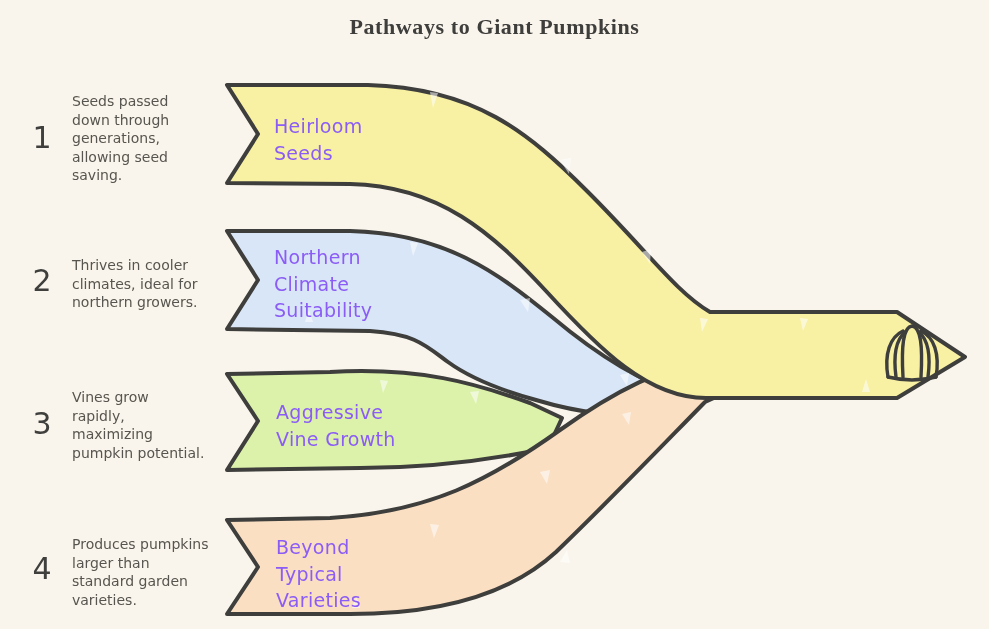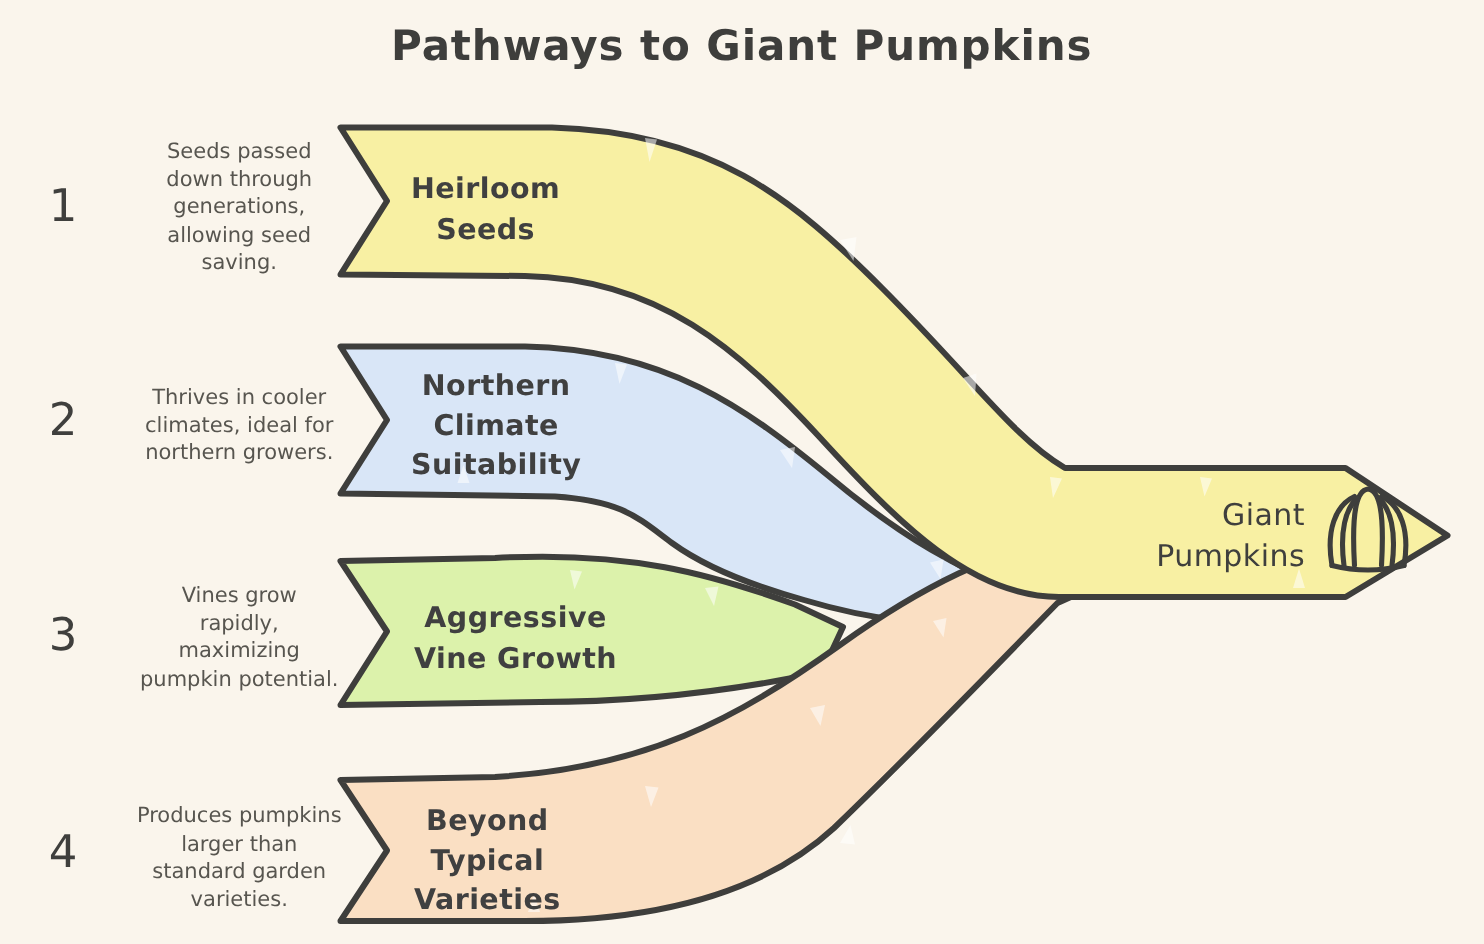--- a/index.html
+++ b/index.html
@@ -8,35 +8,35 @@
     font-family:"DejaVu Sans","Liberation Sans",sans-serif;
     color:#3f3f3d;
   }
   #stage{
     position:relative;
     width:989px;height:629px;
     background:#faf5ec;
     overflow:hidden;
   }
   #flow-svg{position:absolute;left:0;top:0;}
-  .abs{position:absolute;text-align:center;}
+  .abs{position:absolute;}
   .title{
     width:989px;text-align:center;top:14px;left:0;
-    font-size:28px;font-weight:bold;letter-spacing:.6px;color:#3e3e3c;
+    font-size:22px;font-weight:bold;letter-spacing:.6px;color:#3e3e3c;font-family:Liberation Serif, serif;
   }
   .step-number{
     font-size:30px;font-weight:500;color:#3f3f3d;
     width:40px;text-align:center;
   }
   .step-desc{
     font-size:14px;line-height:1.33;color:#57554f;
     white-space:pre-line;width:175px;
   }
   .ribbon-label{
-    font-size:19px;font-weight:bold;line-height:1.4;color:#404040;
+    font-size:19px;font-weight:normal;line-height:1.4;color:#8b5cf6;
     white-space:pre-line;letter-spacing:.3px;
   }
   .result-label{
     font-size:20px;line-height:1.35;color:#3f3f3d;
     white-space:pre-line;text-align:right;width:110px;letter-spacing:.3px;
   }
 </style>
 </head>
 <body>
 
@@ -120,16 +120,14 @@
 
   <div class="abs step-number" style="left:22px;top:551px">4</div>
   <div class="abs ribbon-label" style="left:276px;top:534px">Beyond
 Typical
 Varieties</div>
   <div class="abs step-desc" style="left:72px;top:535px">Produces pumpkins
 larger than
 standard garden
 varieties.</div>
 
-  <div class="abs result-label" style="left:760px;top:330px">Giant
-Pumpkins</div>
 
 </div>
 
 </body></html>

